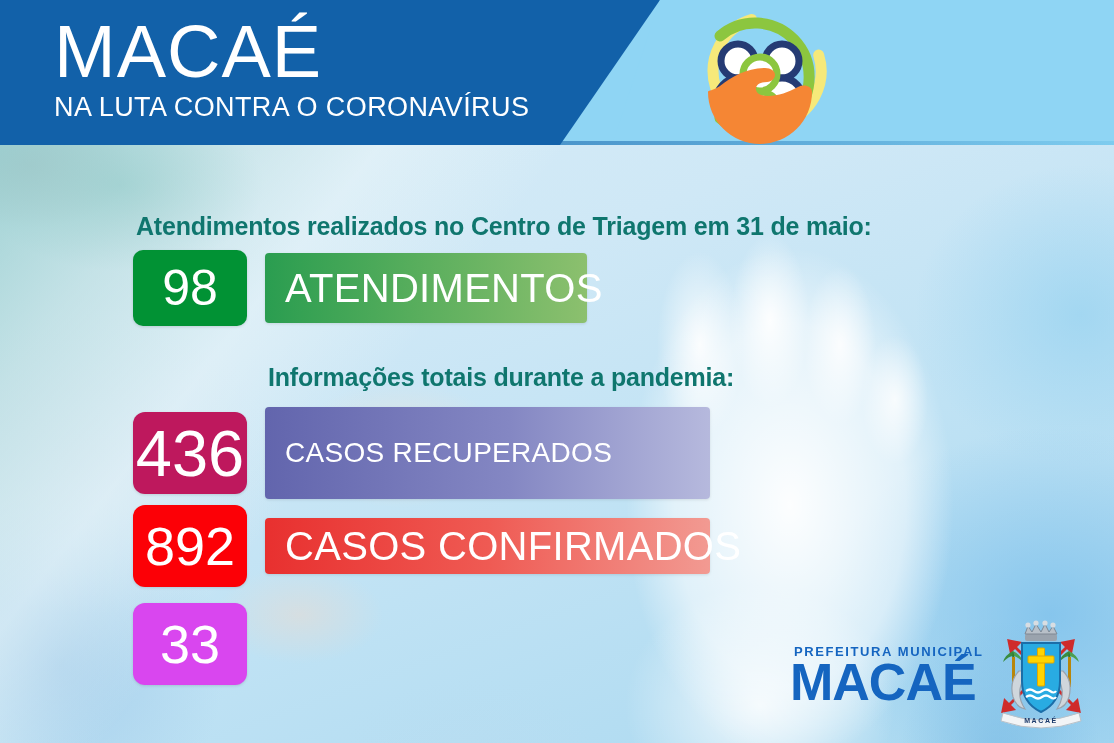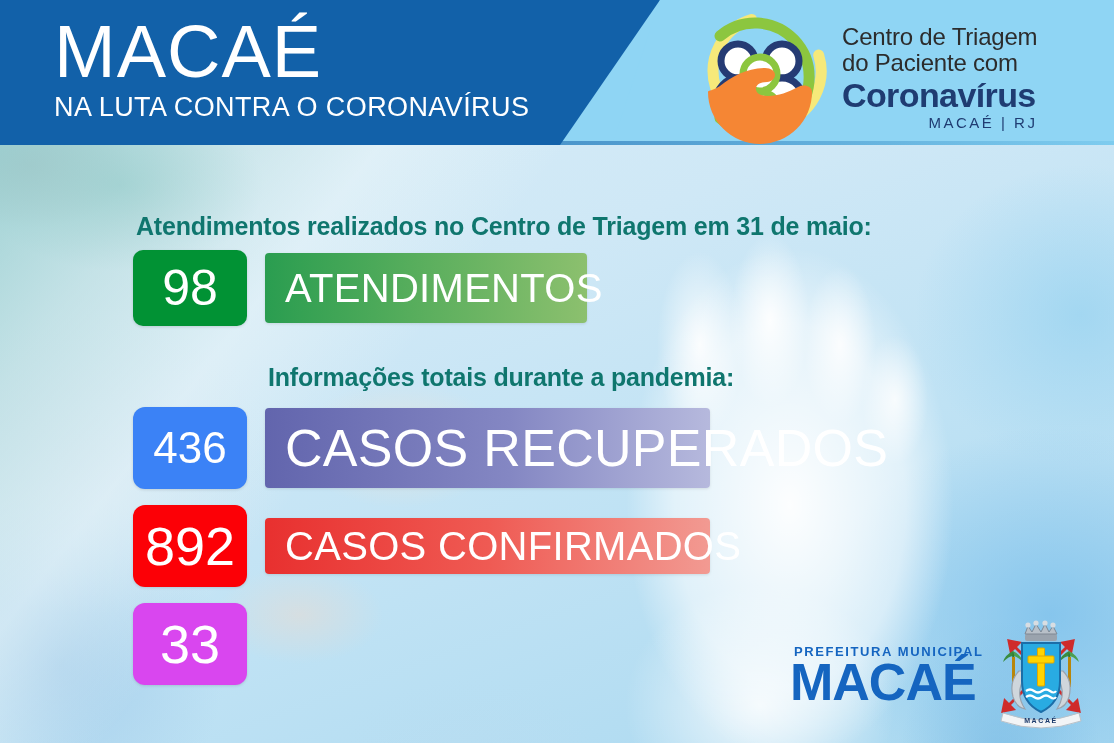--- a/index.html
+++ b/index.html
@@ -144,24 +144,24 @@
     width:114px; height:76px; font-size:50px; background:#019234;border-radius:10px;
   }
   #row-atendimentos .label-bar{
     width:322px; height:70px; font-size:40px; margin-left:18px;
     background:linear-gradient(90deg,#2a9d50 0%, #56ad5c 45%, #8cc06e 100%);
   }
 
   
   #row-recuperados{ left:133px; top:262px; }
   #row-recuperados .num-box{
-    width:114px; height:82px; font-size:44px; background:#3b82f6;
+    width:114px; height:82px; font-size:65px; background:#be185d;
   }
   #row-recuperados .label-bar{
-    width:445px; height:80px; font-size:52px; margin-left:18px;
+    width:445px; height:92px; font-size:28px; margin-left:18px;
     background:linear-gradient(90deg,#6265ad 0%, #8487c3 55%, #b6b9dd 100%);
   }
 
   
   #row-confirmados{ left:133px; top:360px; }
   #row-confirmados .num-box{
     width:114px; height:82px; font-size:54px; background:#fc0006;
   }
   #row-confirmados .label-bar{
     width:445px; height:56px; font-size:40px; margin-left:18px;
@@ -221,26 +221,20 @@
         <circle cx="48" cy="55" r="17" fill="#ffffff" stroke="#253b74" stroke-width="7"></circle>
         <path d="M26 96 a22 24 0 0 1 44 0 z" fill="#ffffff" stroke="#253b74" stroke-width="7"></path>
         <circle cx="92" cy="55" r="17" fill="#ffffff" stroke="#253b74" stroke-width="7"></circle>
         <path d="M70 96 a22 24 0 0 1 44 0 z" fill="#ffffff" stroke="#253b74" stroke-width="7"></path>
 
         <circle cx="70" cy="68" r="17" fill="#ffffff" stroke="#8cc63f" stroke-width="7"></circle>
         <path d="M48 110 a22 24 0 0 1 44 0 z" fill="#ffffff" stroke="#8cc63f" stroke-width="7"></path>
 
         <path d="M18 86 a52 52 0 0 0 104 0 c0-6-8-8-14-5 -9 5-20 9-30 9 -8 0-12-3-12-7 0-5 5-7 11-7 5 0 8-4 8-7 0-4-4-7-10-7 -18 0-34 9-45 18 -7 5-12 4-12 6z" fill="#f58634"></path>
       </svg>
-      <div id="logo-text">
-        <div class="logo-line">Centro de Triagem</div>
-        <div class="logo-line">do Paciente com</div>
-        <div id="logo-corona">Coronavírus</div>
-        <div id="logo-city">MACAÉ | RJ</div>
-      </div>
     </div>
   </div>
 
   <div id="content">
 
     <div id="title-1" class="section-title">Atendimentos realizados no Centro de Triagem em 31 de maio:</div>
 
     <div id="row-atendimentos" class="stat-row">
       <div class="num-box">98</div>
       <div class="label-bar">ATENDIMENTOS</div>

